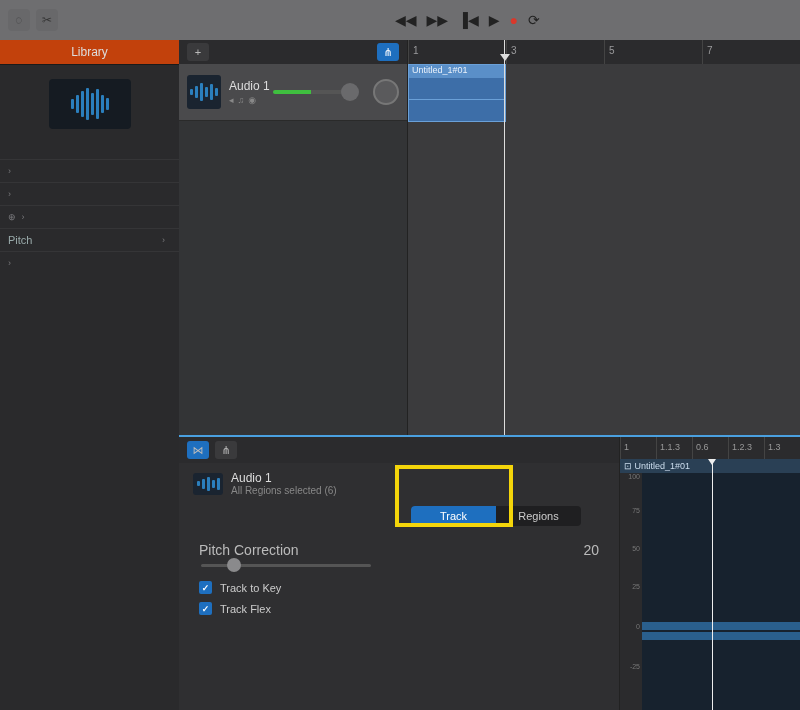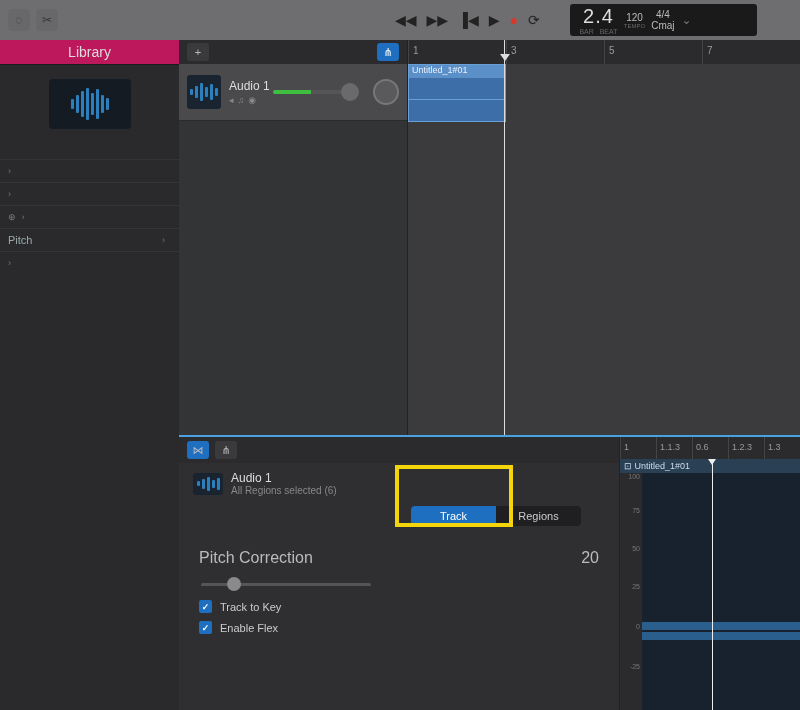--- a/index.html
+++ b/index.html
@@ -9,21 +9,21 @@
 .transport{position:absolute;left:395px;display:flex;gap:10px;align-items:center}
 .transport span{color:#222;font-size:14px}
 .rec{color:#d8382b!important;font-size:16px}
 .lcd{position:absolute;left:570px;top:4px;width:175px;height:32px;background:#1a1a1a;border-radius:3px;display:flex;align-items:center;padding:0 6px;color:#bbb}
 .lcd .barbeat{font-size:7px;color:#666;line-height:1}
 .lcd .big{font-size:20px;color:#ddd;letter-spacing:1px;margin:0 4px}
 .lcd .col{display:flex;flex-direction:column;align-items:center;margin:0 3px;font-size:10px}
 .lcd .sub{font-size:6px;color:#666}
 .body{display:flex;height:670px}
 .library{width:208px;background:#2a2a2c;display:flex;flex-direction:column}
-.lib-hdr{height:24px;display:flex;align-items:center;justify-content:center;color:#ddd;font-size:14px;background:#be185d;border-bottom:1px solid #1a1a1a}
+.lib-hdr{height:24px;display:flex;align-items:center;justify-content:center;color:#ddd;font-size:12px;background:#c2410c;border-bottom:1px solid #1a1a1a}
 .lib-thumb{margin:14px auto 0;width:82px;height:50px;background:#151b22;border-radius:4px;display:flex;align-items:center;justify-content:center}
 .wave-ic{display:flex;align-items:center;gap:2px}
 .wave-ic b{display:block;width:3px;background:#2b7fbd;border-radius:1px}
 .lib-list{margin-top:30px}
 .lib-row{height:22px;display:flex;align-items:center;padding:0 8px;border-top:1px solid #353537;color:#9aa;font-size:11px}
 .chev{color:#7a7a7d;margin-right:6px;font-size:9px}
 .right{flex:1;display:flex;flex-direction:column;background:#333436}
 .split-top{display:flex;height:395px}
 .trk-list{width:228px;background:#333436}
 .plusbar{height:24px;display:flex;align-items:center;justify-content:space-between;padding:0 8px;background:#2b2b2d}
@@ -48,25 +48,25 @@
 .playhead::before{content:"";position:absolute;top:14px;left:-4px;border:5px solid transparent;border-top:7px solid #ddd}
 .editor{flex:1;display:flex;border-top:2px solid #4aa0e0;background:#2f2f31}
 .ed-left{width:440px;display:flex;flex-direction:column}
 .ed-tb{height:26px;background:#2b2b2d;display:flex;align-items:center;padding:0 8px;gap:6px}
 .ed-tb .t-on{background:#1e6fbf}
 .ed-head{padding:8px 14px 4px;display:flex;align-items:center;gap:8px}
 .ed-thumb{width:30px;height:22px;background:#1a2430;border-radius:3px;display:flex;align-items:center;justify-content:center}
 .ed-title{font-size:12px;color:#ddd;line-height:1.2}
 .ed-sub{font-size:10px;color:#888}
 .hl{position:absolute;border:4px solid #f4d50a;pointer-events:none}
-.tabs{display:flex;margin:6px 14px 7px;background:#1f1f21;border-radius:4px;overflow:hidden;width:170px}
+.tabs{display:flex;margin:6px 14px 0;background:#1f1f21;border-radius:4px;overflow:hidden;width:170px}
 .tab{flex:1;text-align:center;padding:4px 0;font-size:11px;color:#ccc}
 .tab.on{background:#1e6fbf;color:#fff}
 .form{padding:16px 20px}
-.frow{display:flex;justify-content:space-between;align-items:center;margin-bottom:16px;font-size:16px;color:#bbb}
+.frow{display:flex;justify-content:space-between;align-items:center;margin-bottom:6px;font-size:14px;color:#bbb}
 .slider{width:170px;height:3px;background:#555;border-radius:2px;margin-left:2px;margin-bottom:14px;position:relative}
 .slider .th{position:absolute;top:-6px;left:26px;width:14px;height:14px;background:#8a8a8c;border-radius:50%}
 .chk{display:flex;align-items:center;gap:8px;margin:8px 0;font-size:11px;color:#ccc}
 .chk b{width:13px;height:13px;background:#1e6fbf;border-radius:2px;display:flex;align-items:center;justify-content:center;color:#fff;font-size:9px}
 .ed-right{flex:1;background:#17222e;position:relative;border-left:1px solid #222}
 .ed-ruler{height:22px;background:#2b2b2d;display:flex;color:#999;font-size:9px}
 .ed-ruler span{flex:1;padding-left:3px;border-left:1px solid #444;line-height:20px}
 .ed-rg-hdr{height:14px;background:#2a4055;font-size:9px;padding:0 4px;color:#cde;display:flex;align-items:center;gap:3px}
 .ed-vax{position:absolute;left:0;top:36px;bottom:0;width:22px;background:#2b2b2d;font-size:7px;color:#777}
 .ed-vax span{position:absolute;right:2px}
@@ -86,35 +86,20 @@
     <div class="tb-btn">✂</div>
   </div>
   <div class="transport">
     <span>◀◀</span>
     <span>▶▶</span>
     <span>▐◀</span>
     <span>▶</span>
     <span class="rec">●</span>
     <span>⟳</span>
   </div>
-  <div class="lcd">
-    <div class="col">
-        <div class="big"><span>2</span>.<span>4</span></div>
-        <div class="barbeat"><span>BAR</span>&nbsp;&nbsp;&nbsp;<span>BEAT</span></div>
-      </div>
-    <div class="col">
-        <span>120</span>
-        <span class="sub">TEMPO</span>
-      </div>
-    <div class="col">
-        <span>4/4</span>
-        <span>Cmaj</span>
-      </div>
-    <span style="color:#777;margin-left:4px">⌄</span>
-  </div>
 </div>
 
 <div class="body">
   <div class="library">
     <div class="lib-hdr">Library</div>
     <div class="lib-thumb">
       <div class="wave-ic">
         <b style="height:10px"></b>
           <b style="height:18px"></b>
           <b style="height:26px"></b>
@@ -231,21 +216,21 @@
             </div>
           <div class="slider">
               <div class="th"></div>
             </div>
           <div class="chk">
               <b>✓</b>
               <span>Track to Key</span>
             </div>
           <div class="chk">
               <b>✓</b>
-              <span>Enable Flex</span>
+              <span>Track Flex</span>
             </div>
         </div>
       </div>
       <div class="ed-right">
         <div class="ed-ruler">
           <span>1</span>
             <span>1.1.3</span>
             <span>0.6</span>
             <span>1.2.3</span>
             <span>1.3</span>

